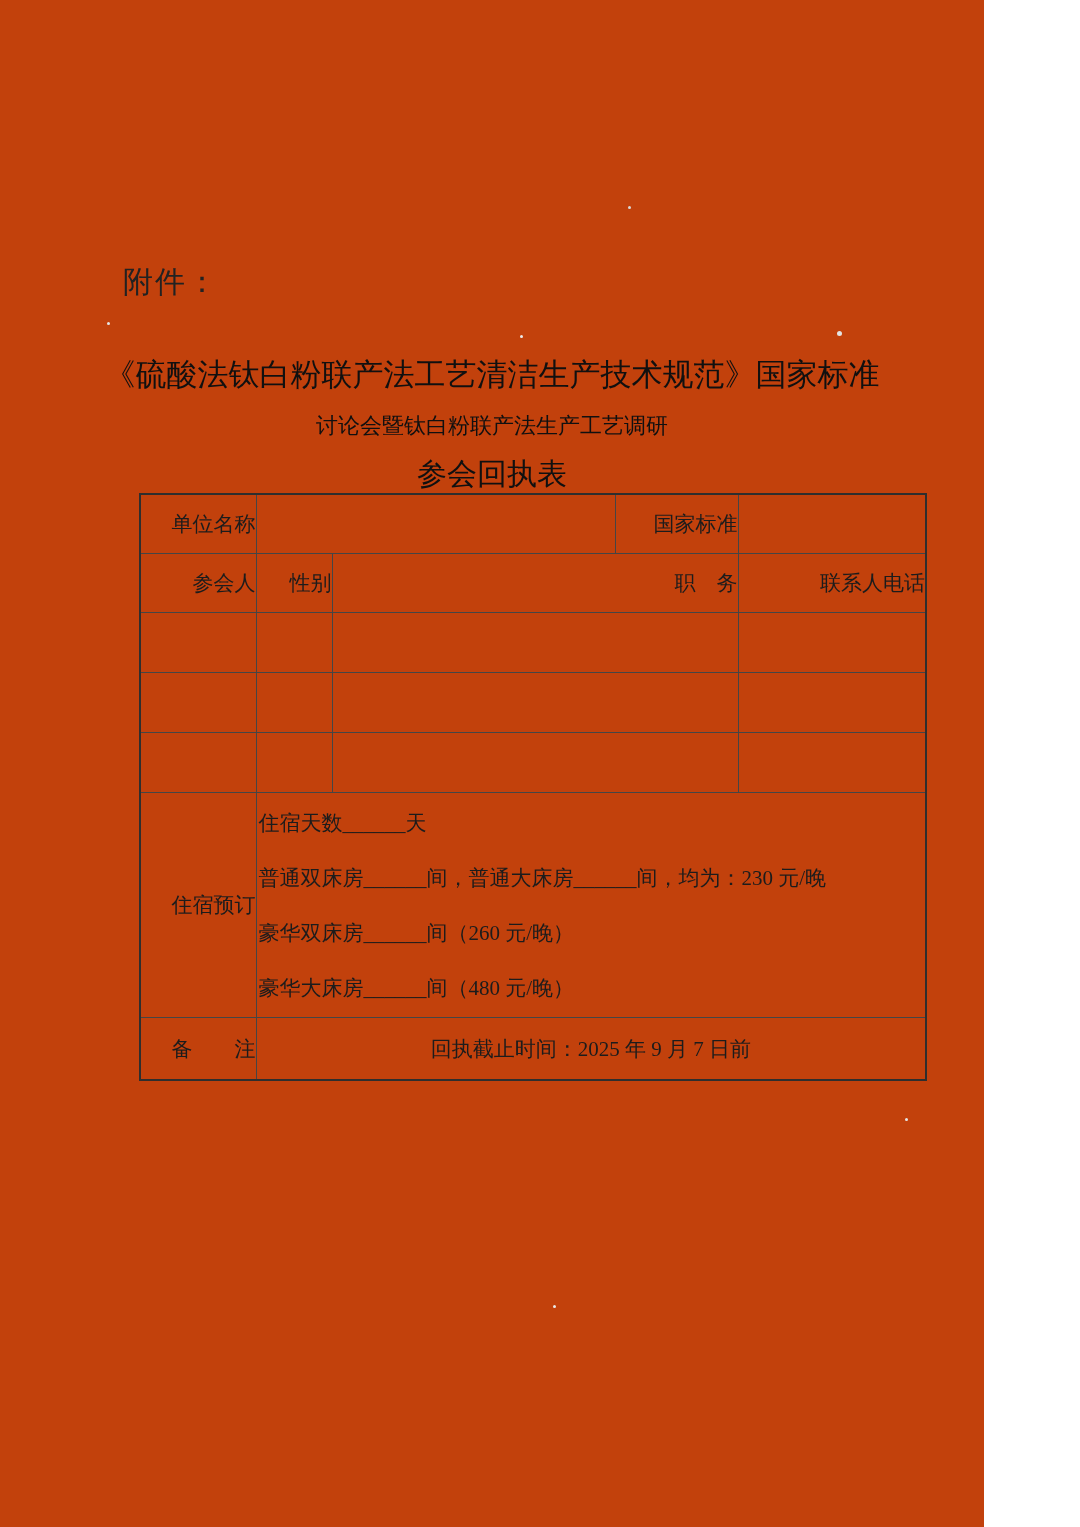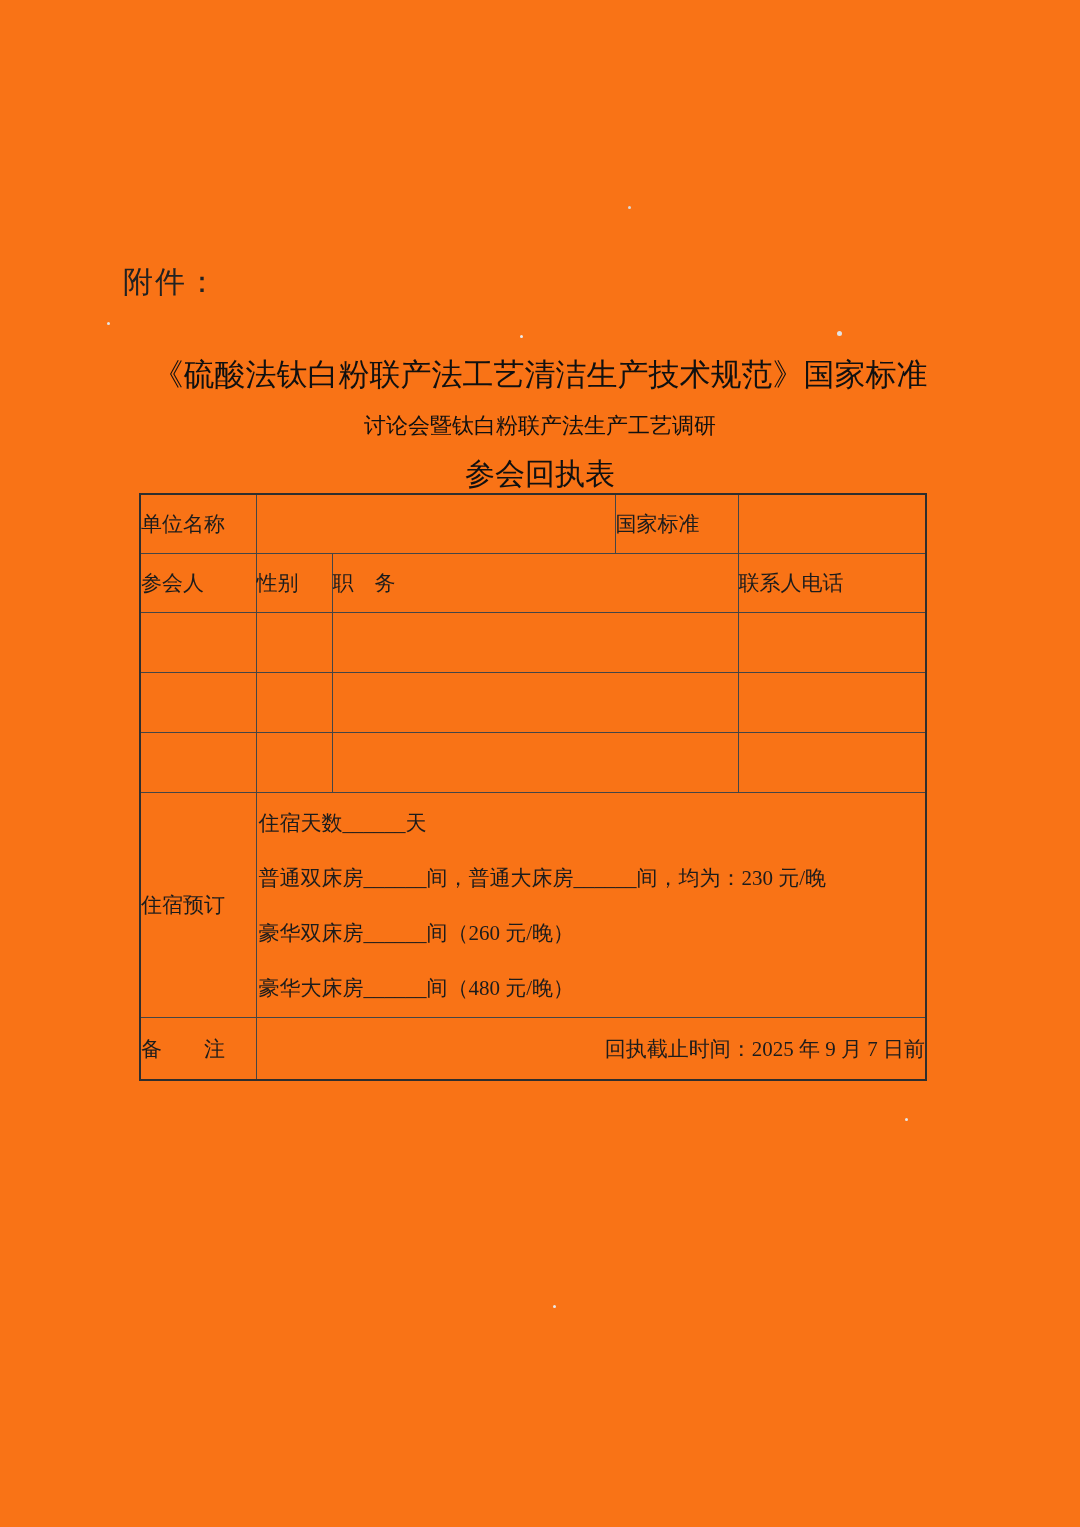--- a/index.html
+++ b/index.html
@@ -1,20 +1,20 @@
 <!DOCTYPE html>
 <html><head>
 <meta charset="utf-8">
 <style>
   html, body { margin: 0; padding: 0; }
   .page {
     position: relative;
-    width: 1080px;
+    width: 984px;
     height: 1527px;
-    background: #f97316;
+    background: #c2410c;
     font-family: "Liberation Serif", "DejaVu Serif", serif;
     color: #1d1d1d;
     overflow: hidden;
   }
   .scan-noise {
     position: absolute;
     left: 628px; top: 206px;
     width: 3px; height: 3px;
     background: #d9d9d9;
     border-radius: 50%;
@@ -52,36 +52,36 @@
     table-layout: fixed;
     border: 2px solid #2e2e2e;
   }
   .form-table td {
     border: 1.5px solid #454545;
     font-size: 21px;
     vertical-align: middle;
     padding: 0;
     color: #1c1c1c;
   }
-  .label-cell { text-align: left; }
+  .label-cell { text-align: right; }
   .tr-unit td, .tr-header td { height: 58px; }
   .tr-empty td { height: 59px; }
   .tr-accom td { height: 224px; }
   .tr-remarks td { height: 61px; }
 
   .acc-lines {
     display: flex;
     flex-direction: column;
     justify-content: space-around;
     height: 220px;
     padding-left: 2px;
     text-align: left;
   }
   .acc-lines > div { line-height: 28px; }
-  .remarks-content { text-align: right; }
+  .remarks-content { text-align: center; }
 </style>
 </head>
 <body>
 
 <div class="page">
 
   <div class="scan-noise"></div>
 
   <div class="attachment">附件：</div>
 

